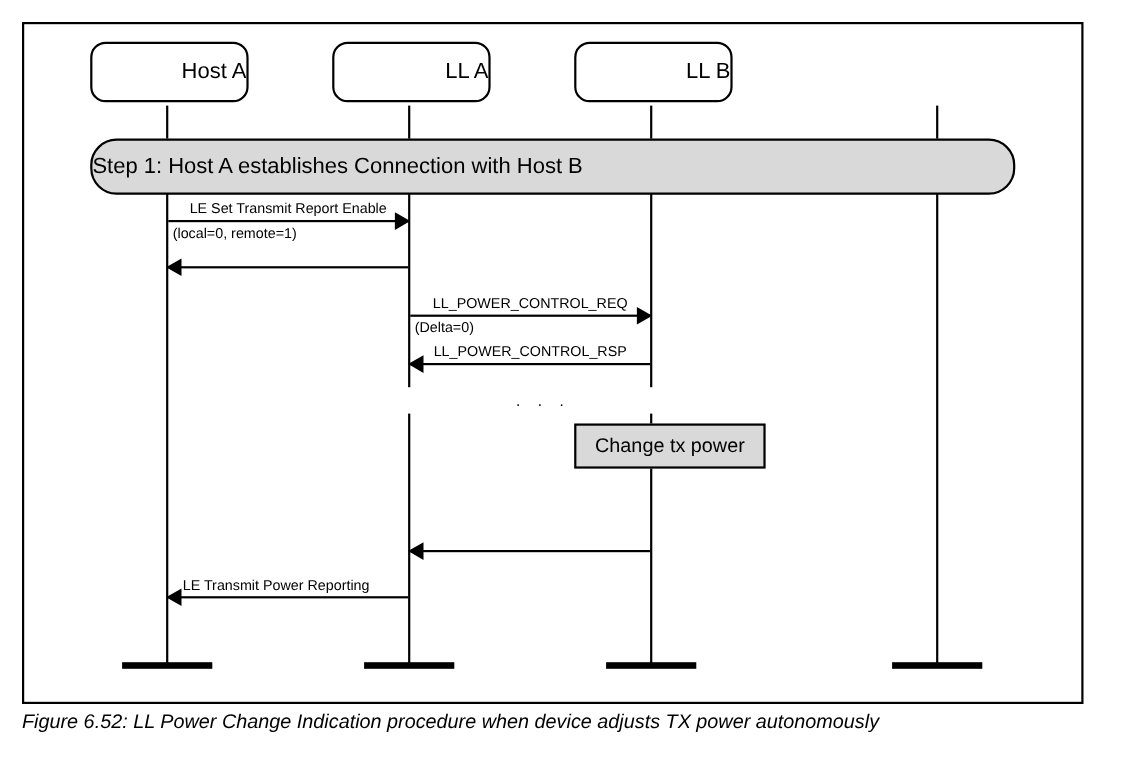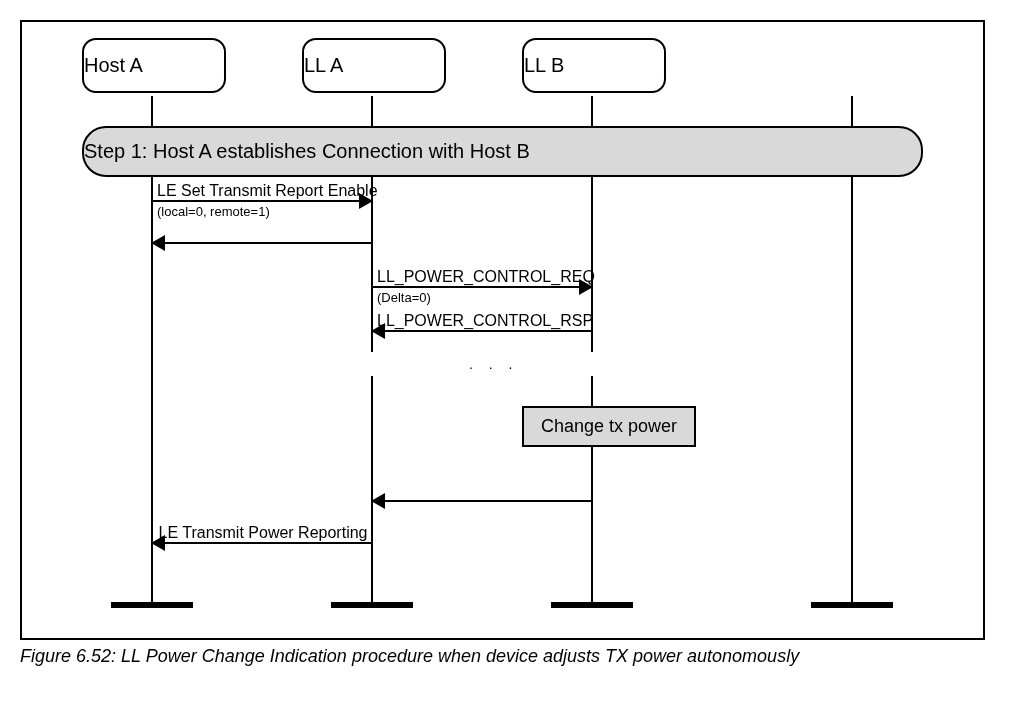--- a/index.html
+++ b/index.html
@@ -14,21 +14,21 @@
     width: 965px;
     height: 620px;
     position: relative;
     box-sizing: border-box;
   }
   .actor-box {
     position: absolute;
     border: 2px solid #000;
     border-radius: 14px;
     background: #fff;
-    text-align: left;
+    text-align: right;
     font-size: 20px;
     padding: 14px 0;
     width: 140px;
     top: 16px;
   }
   .lifeline {
     position: absolute;
     width: 2px;
     background: #000;
     top: 74px;
@@ -68,21 +68,21 @@
     content: "";
     position: absolute;
     left: -2px;
     top: -7px;
     border-right: 14px solid #000;
     border-top: 8px solid transparent;
     border-bottom: 8px solid transparent;
   }
   .msg-label {
     position: absolute;
-    font-size: 16px;
+    font-size: 13px;
     white-space: nowrap;
     text-align: center;
   }
   .msg-sub {
     position: absolute;
     font-size: 13px;
     white-space: nowrap;
     text-align: left;
   }
   .ellipsis {
@@ -140,25 +140,25 @@
   <div class="msg arrow-right" style="left:351px; top:264px; width:218px"></div>
   <div class="msg-sub" style="left:355px; top:268px; width:210px">(Delta=0)</div>
 
   <div class="msg-label" style="left:355px; top:290px; width:210px">LL_POWER_CONTROL_RSP</div>
   <div class="msg arrow-left" style="left:351px; top:308px; width:218px"></div>
 
   <div class="gap" style="left:345px; top:330px; width:10px; height:24px"></div>
   <div class="gap" style="left:565px; top:330px; width:10px; height:24px"></div>
   <div class="ellipsis" style="left:447px; top:334px">. . .</div>
 
-  <div class="action-box" style="left:500px; top:384px; width:150px">Change tx power</div>
+  <div class="action-box" style="left:500px; top:363px; width:150px">Change tx power</div>
 
   <div class="msg arrow-left" style="left:351px; top:478px; width:218px"></div>
 
-  <div class="msg-label" style="left:136px; top:502px; width:210px">LE Transmit Power Reporting</div>
+  <div class="msg-label" style="left:124px; top:502px; width:210px">LE Transmit Power Reporting</div>
   <div class="msg arrow-left" style="left:131px; top:520px; width:218px"></div>
 
   <div class="lifeline-end" style="left:89px;  top:580px; width:82px"></div>
   <div class="lifeline-end" style="left:309px; top:580px; width:82px"></div>
   <div class="lifeline-end" style="left:529px; top:580px; width:82px"></div>
   <div class="lifeline-end" style="left:789px; top:580px; width:82px"></div>
 
 </div>
 
 <div class="caption">Figure 6.52:  LL Power Change Indication procedure when device adjusts TX power autonomously</div>

